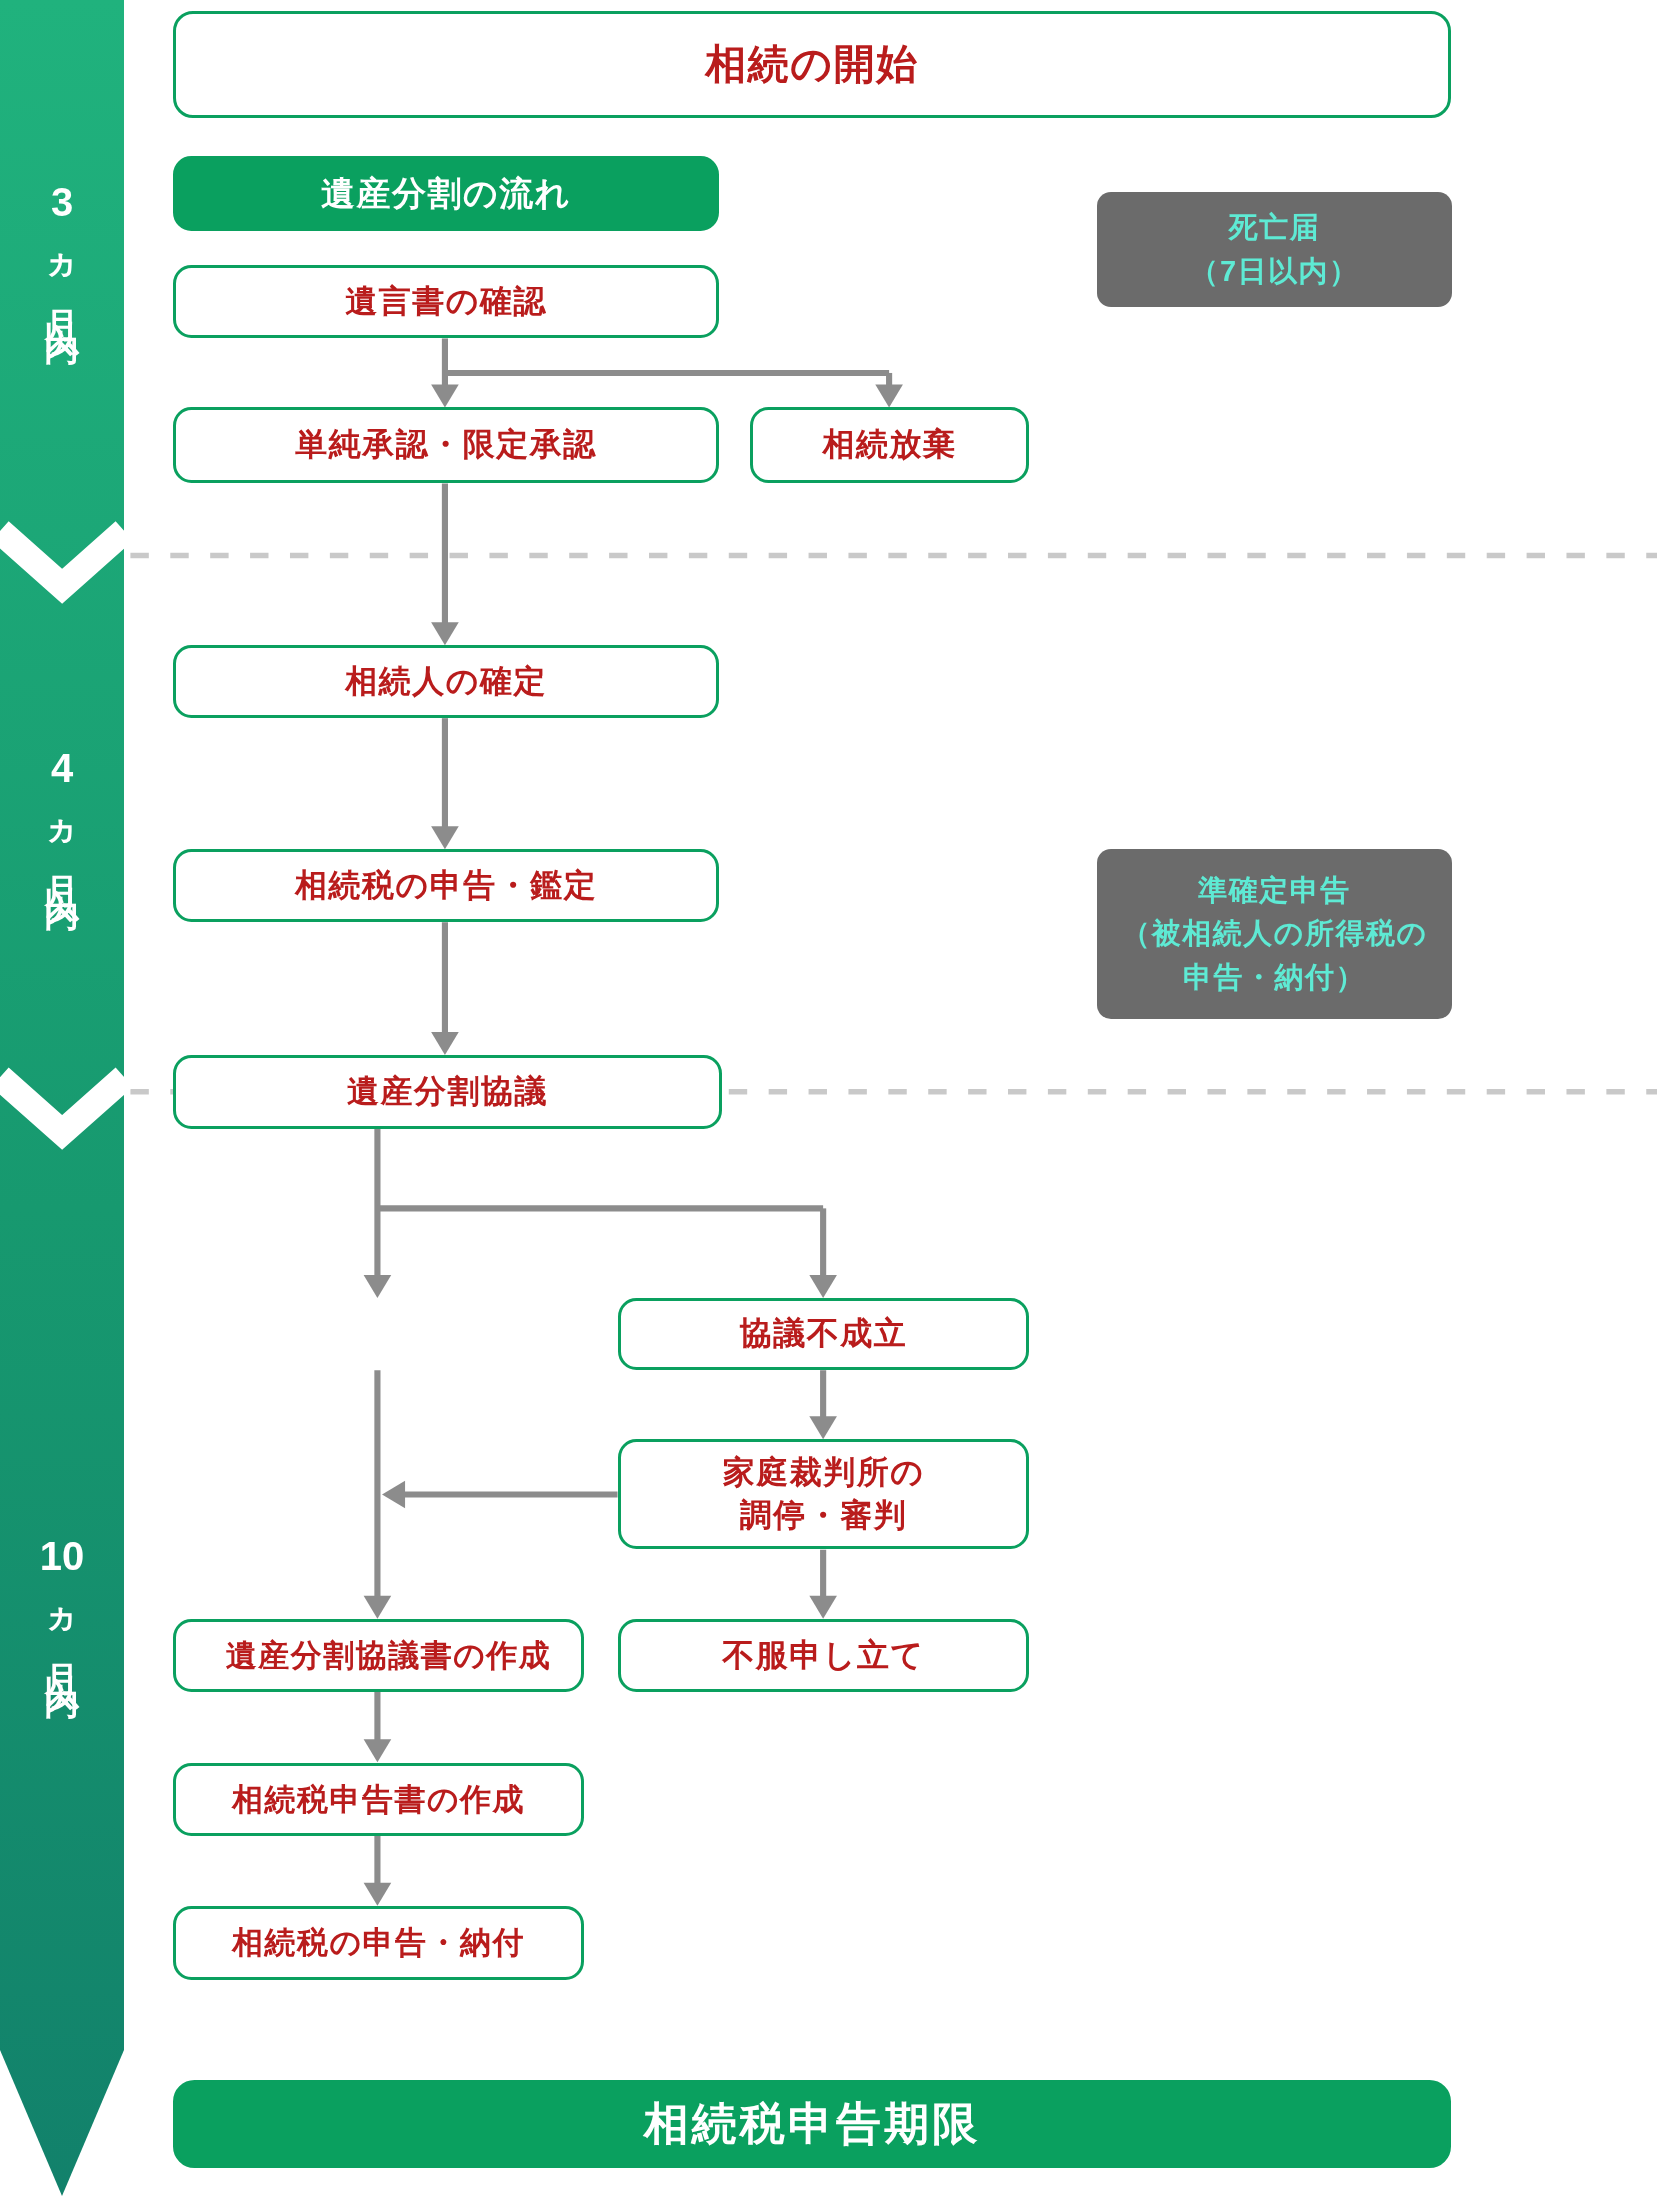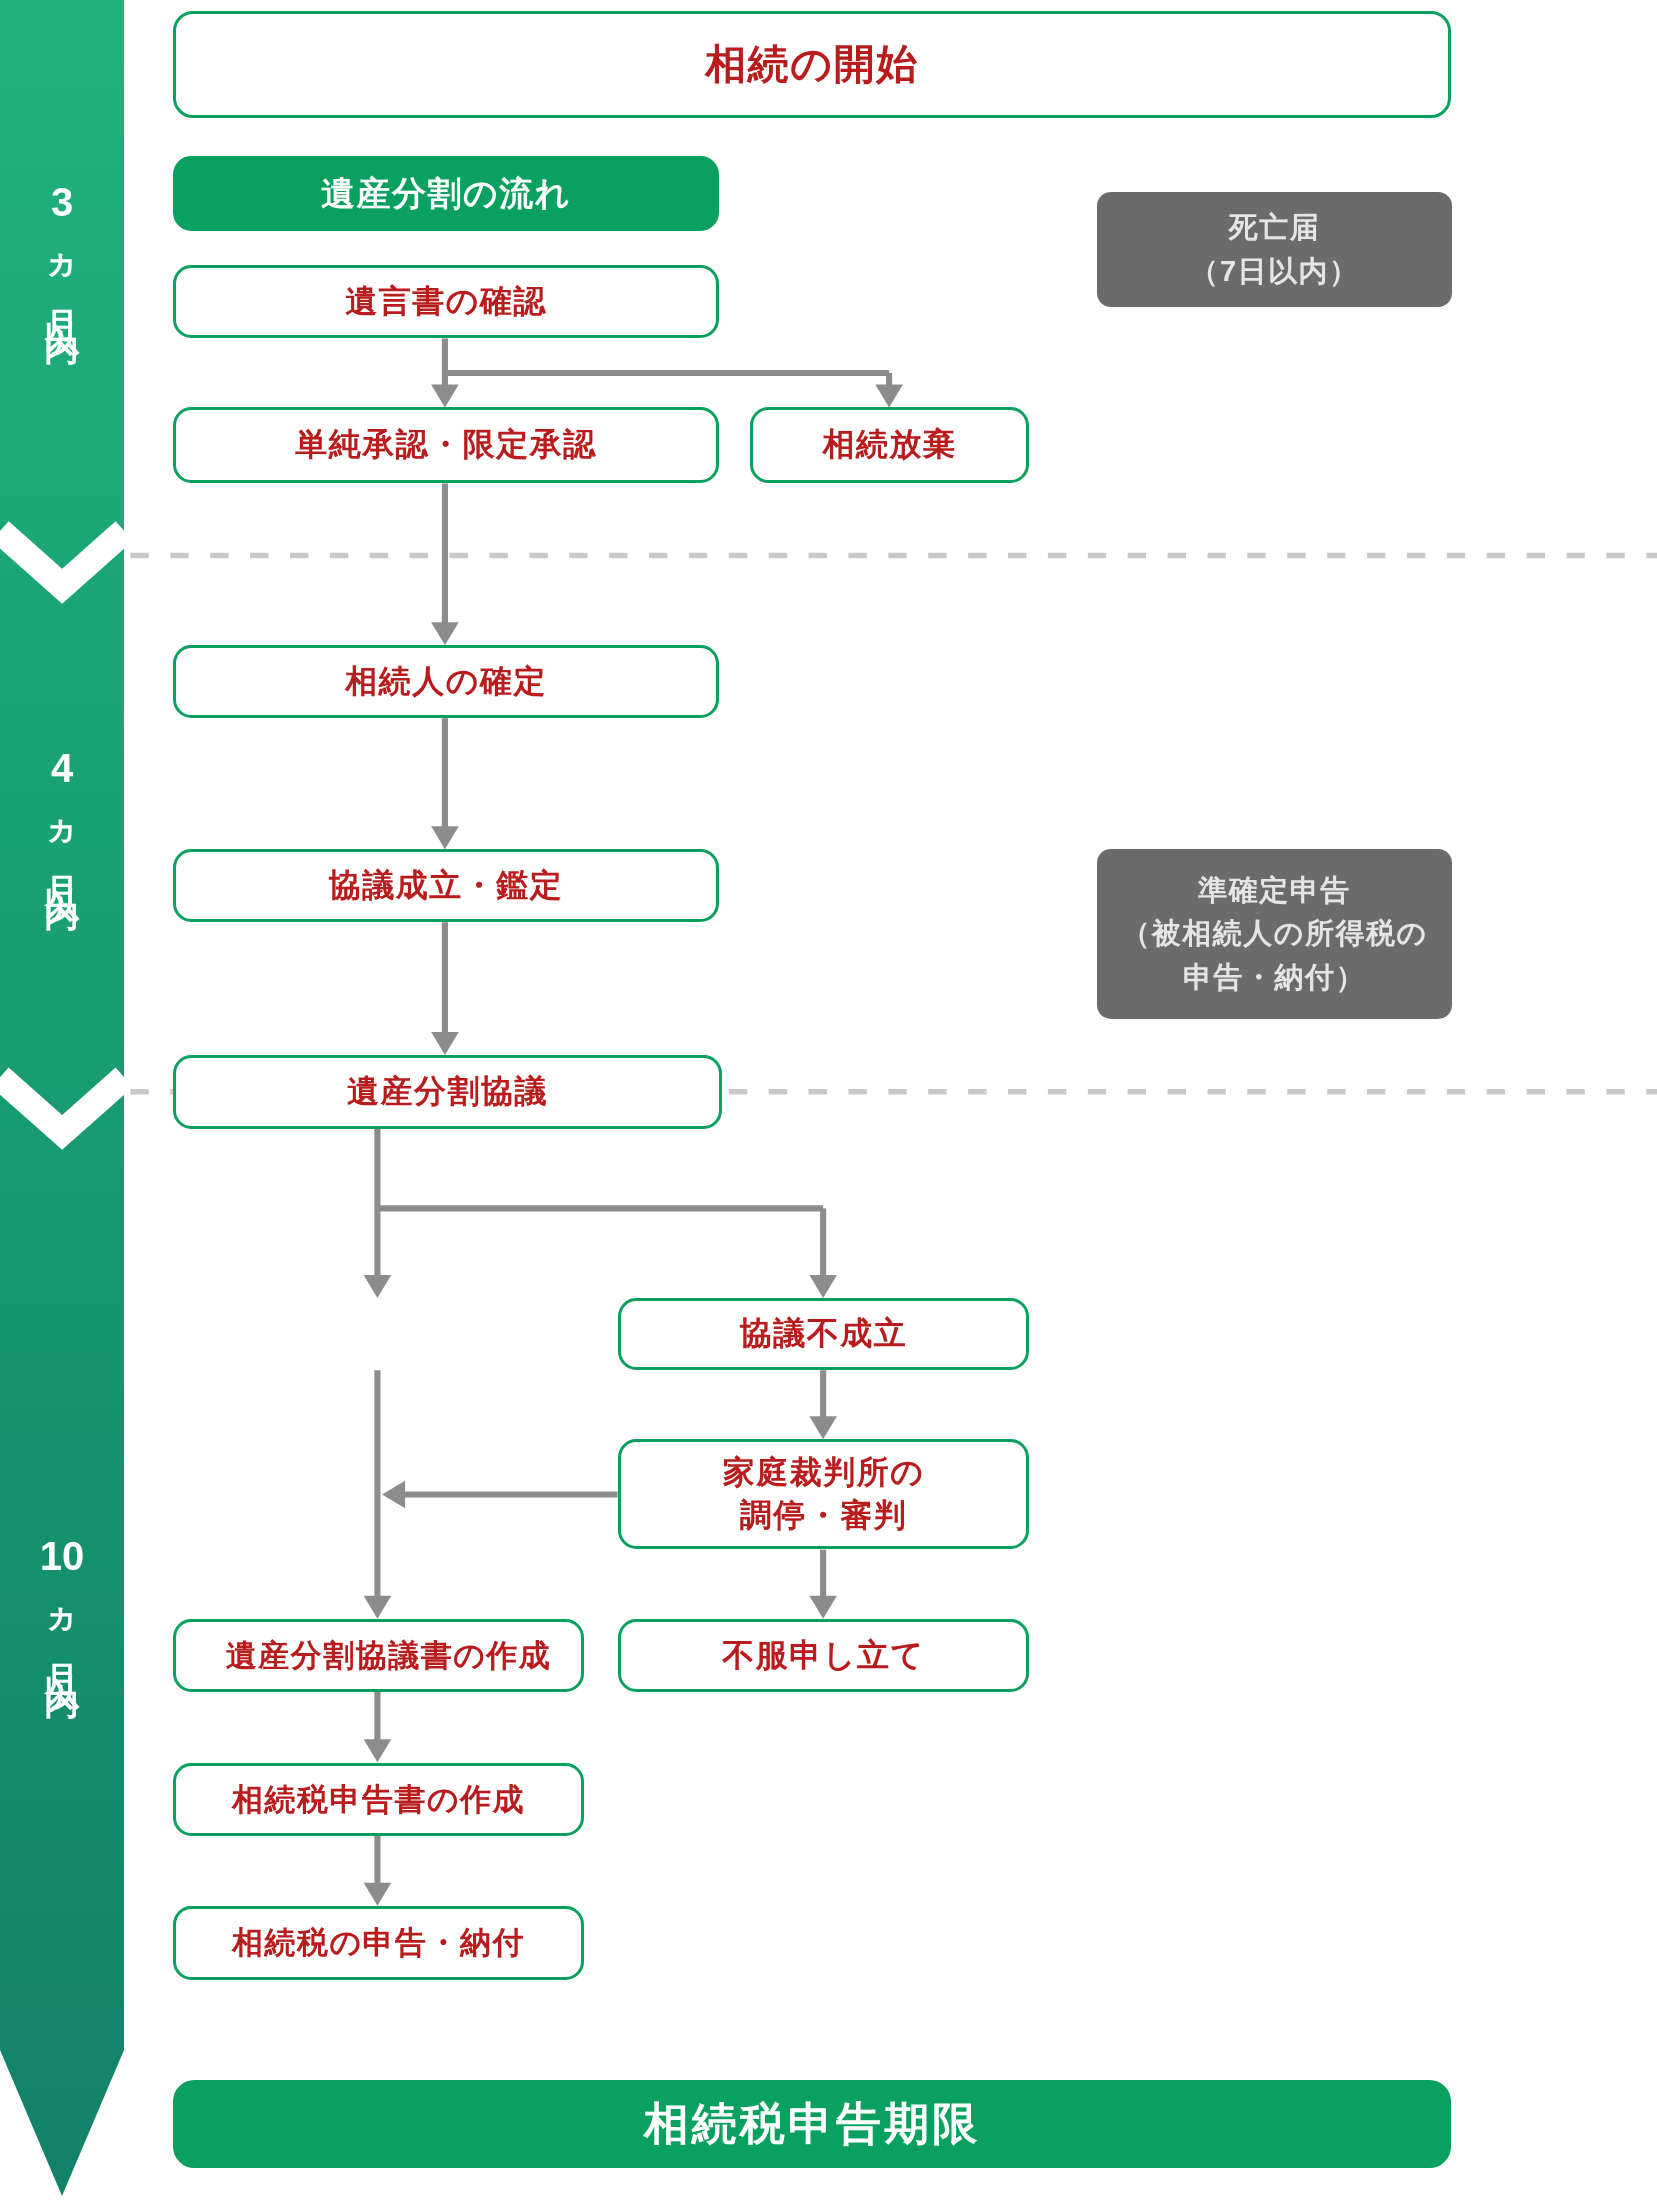--- a/index.html
+++ b/index.html
@@ -31,21 +31,21 @@
     border:3.8px solid #0aa05f;border-radius:18.4px;
     display:flex;align-items:center;justify-content:center;text-align:center;
     color:#b91c1c;font-size:32px;font-weight:bold;letter-spacing:1.5px;line-height:1.35;
   }
   .node.fill{background:#0aa05f;border-color:#0aa05f;color:#ffffff;}
   .node.big-title{font-size:41px;border-radius:20px;}
   .node.deadline{font-size:45px;border-radius:21.5px;letter-spacing:3.1px;}
   .note{
     position:absolute;z-index:3;box-sizing:border-box;background:#6b6b6b;border-radius:14px;
     display:flex;flex-direction:column;align-items:center;justify-content:center;text-align:center;
-    color:#e5e5e5;font-size:29px;font-weight:bold;letter-spacing:1.5px;line-height:1.5;
+    color:#5eead4;font-size:29px;font-weight:bold;letter-spacing:1.5px;line-height:1.5;
   }
 </style>
 </head>
 <body>
 
 <div id="stage">
 
   <div id="band"></div>
 
   <svg id="wires" width="1657" height="2205" viewBox="0 0 2160 2874">
@@ -122,21 +122,21 @@
 
   <div class="node" style="left:750px;top:407px;width:279px;height:76px;">
     <span>相続放棄</span>
   </div>
 
   <div class="node" style="left:173px;top:645px;width:546px;height:73px;">
     <span>相続人の確定</span>
   </div>
 
   <div class="node" style="left:173px;top:849px;width:546px;height:73px;">
-    <span>協議成立・鑑定</span>
+    <span>相続税の申告・鑑定</span>
   </div>
 
   <div class="node" style="left:173px;top:1055px;width:549px;height:74px;">
     <span>遺産分割協議</span>
   </div>
 
 
   <div class="node" style="left:618px;top:1298px;width:411px;height:72px;">
     <span>協議不成立</span>
   </div>

